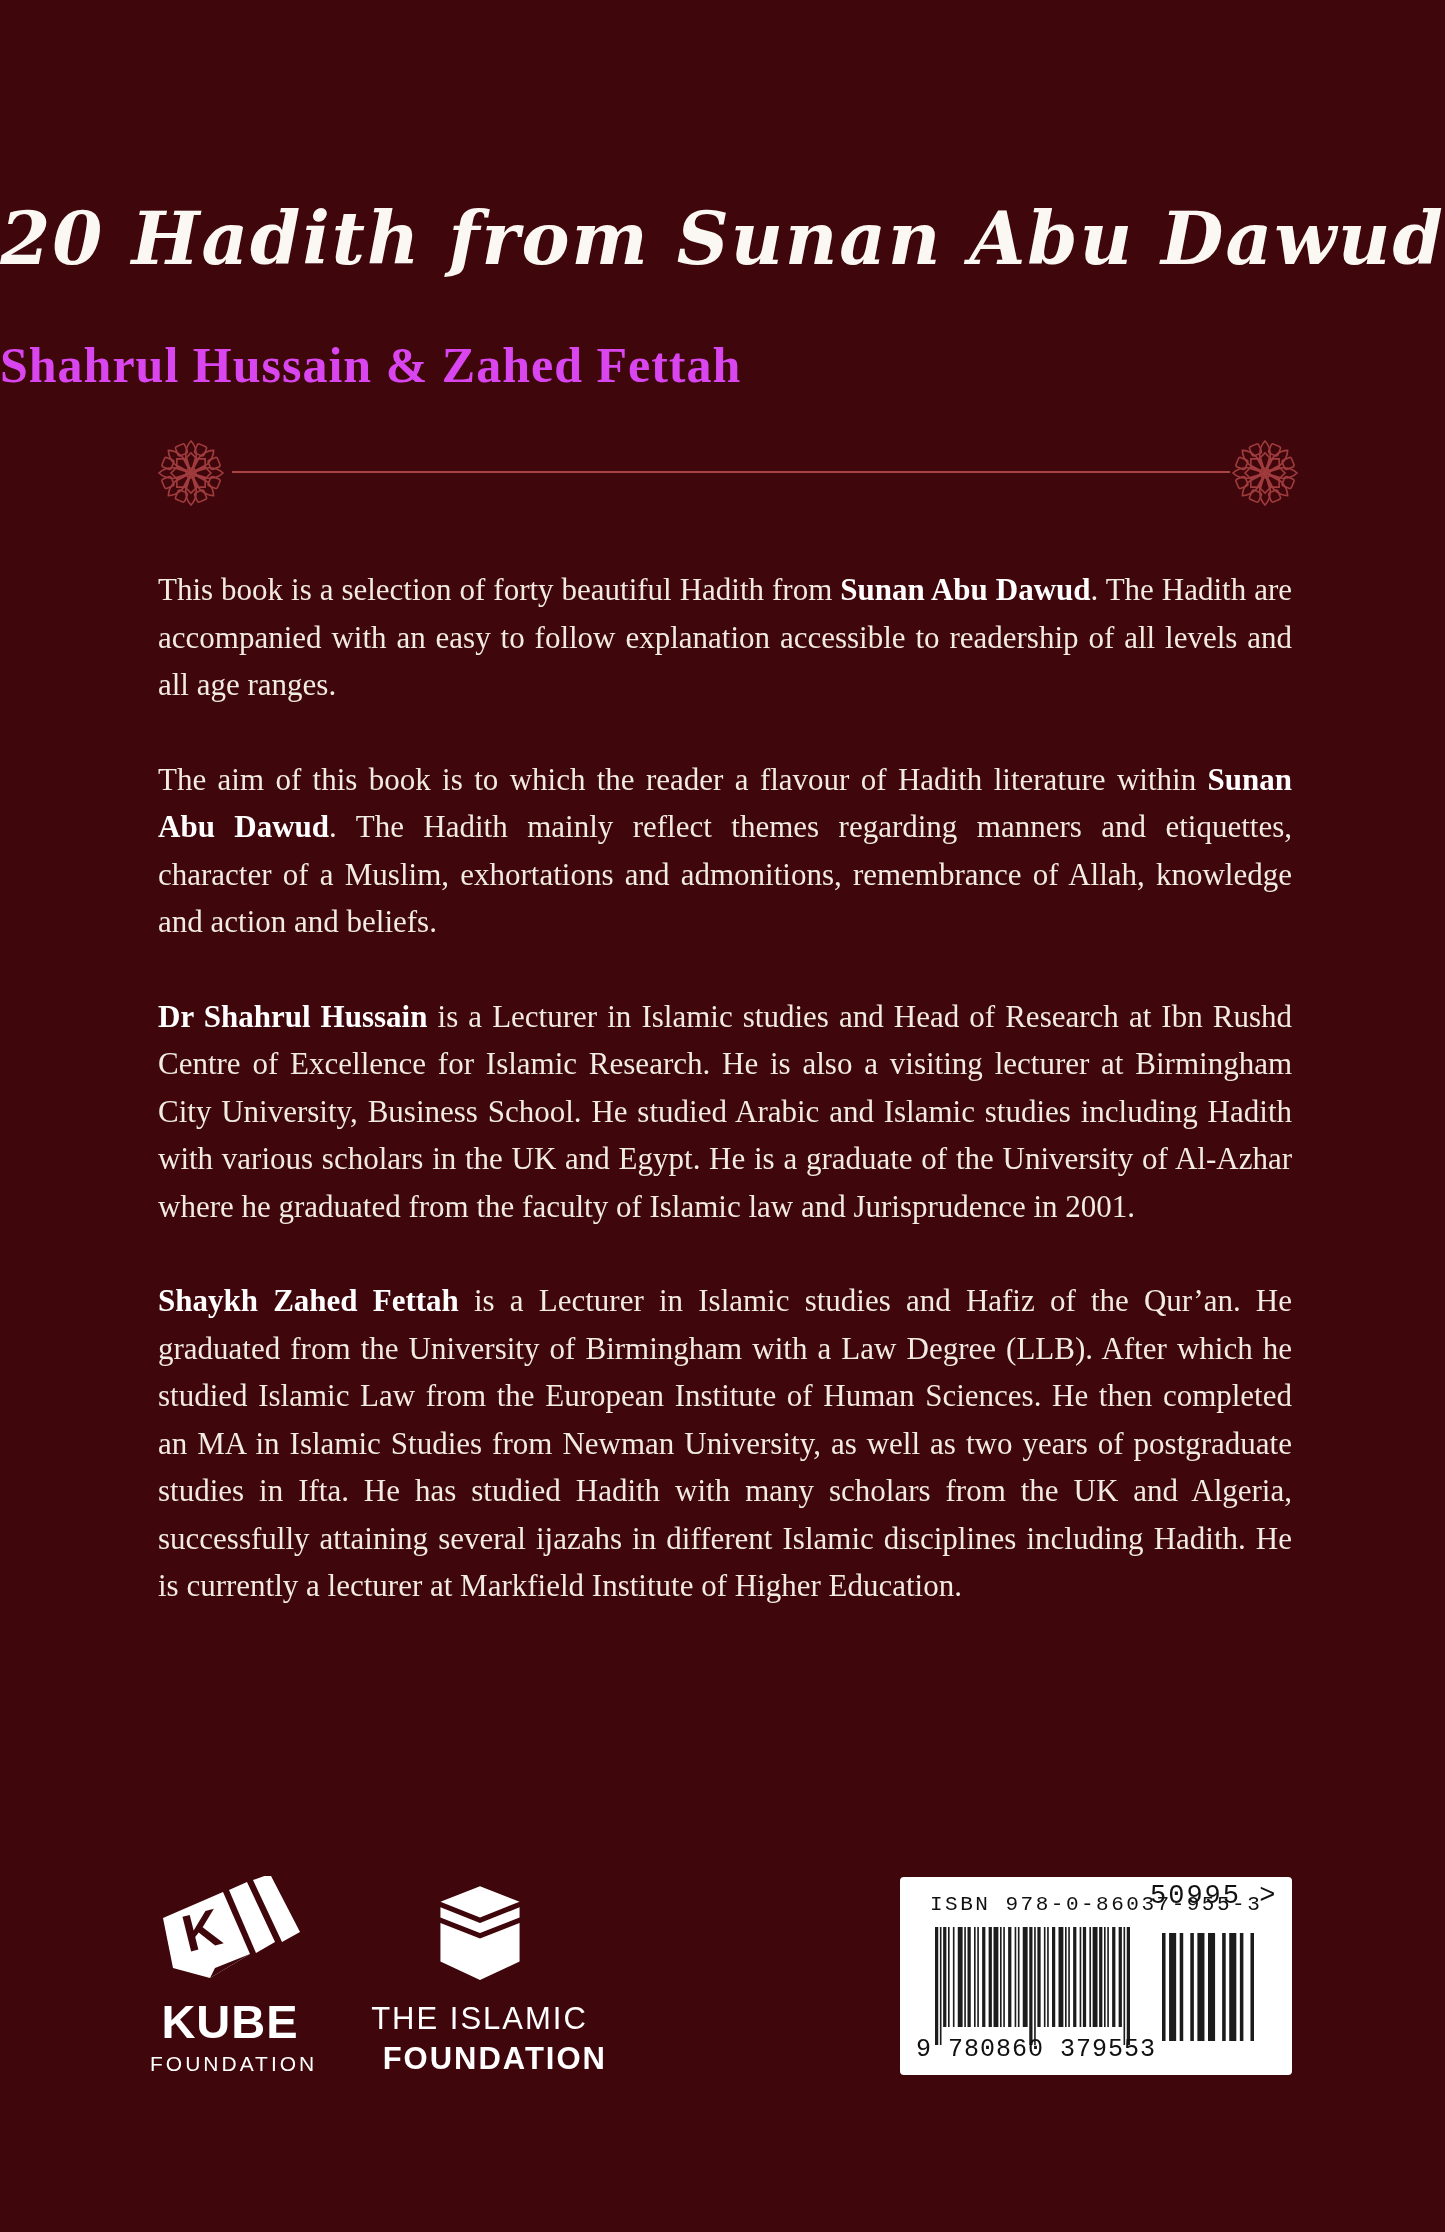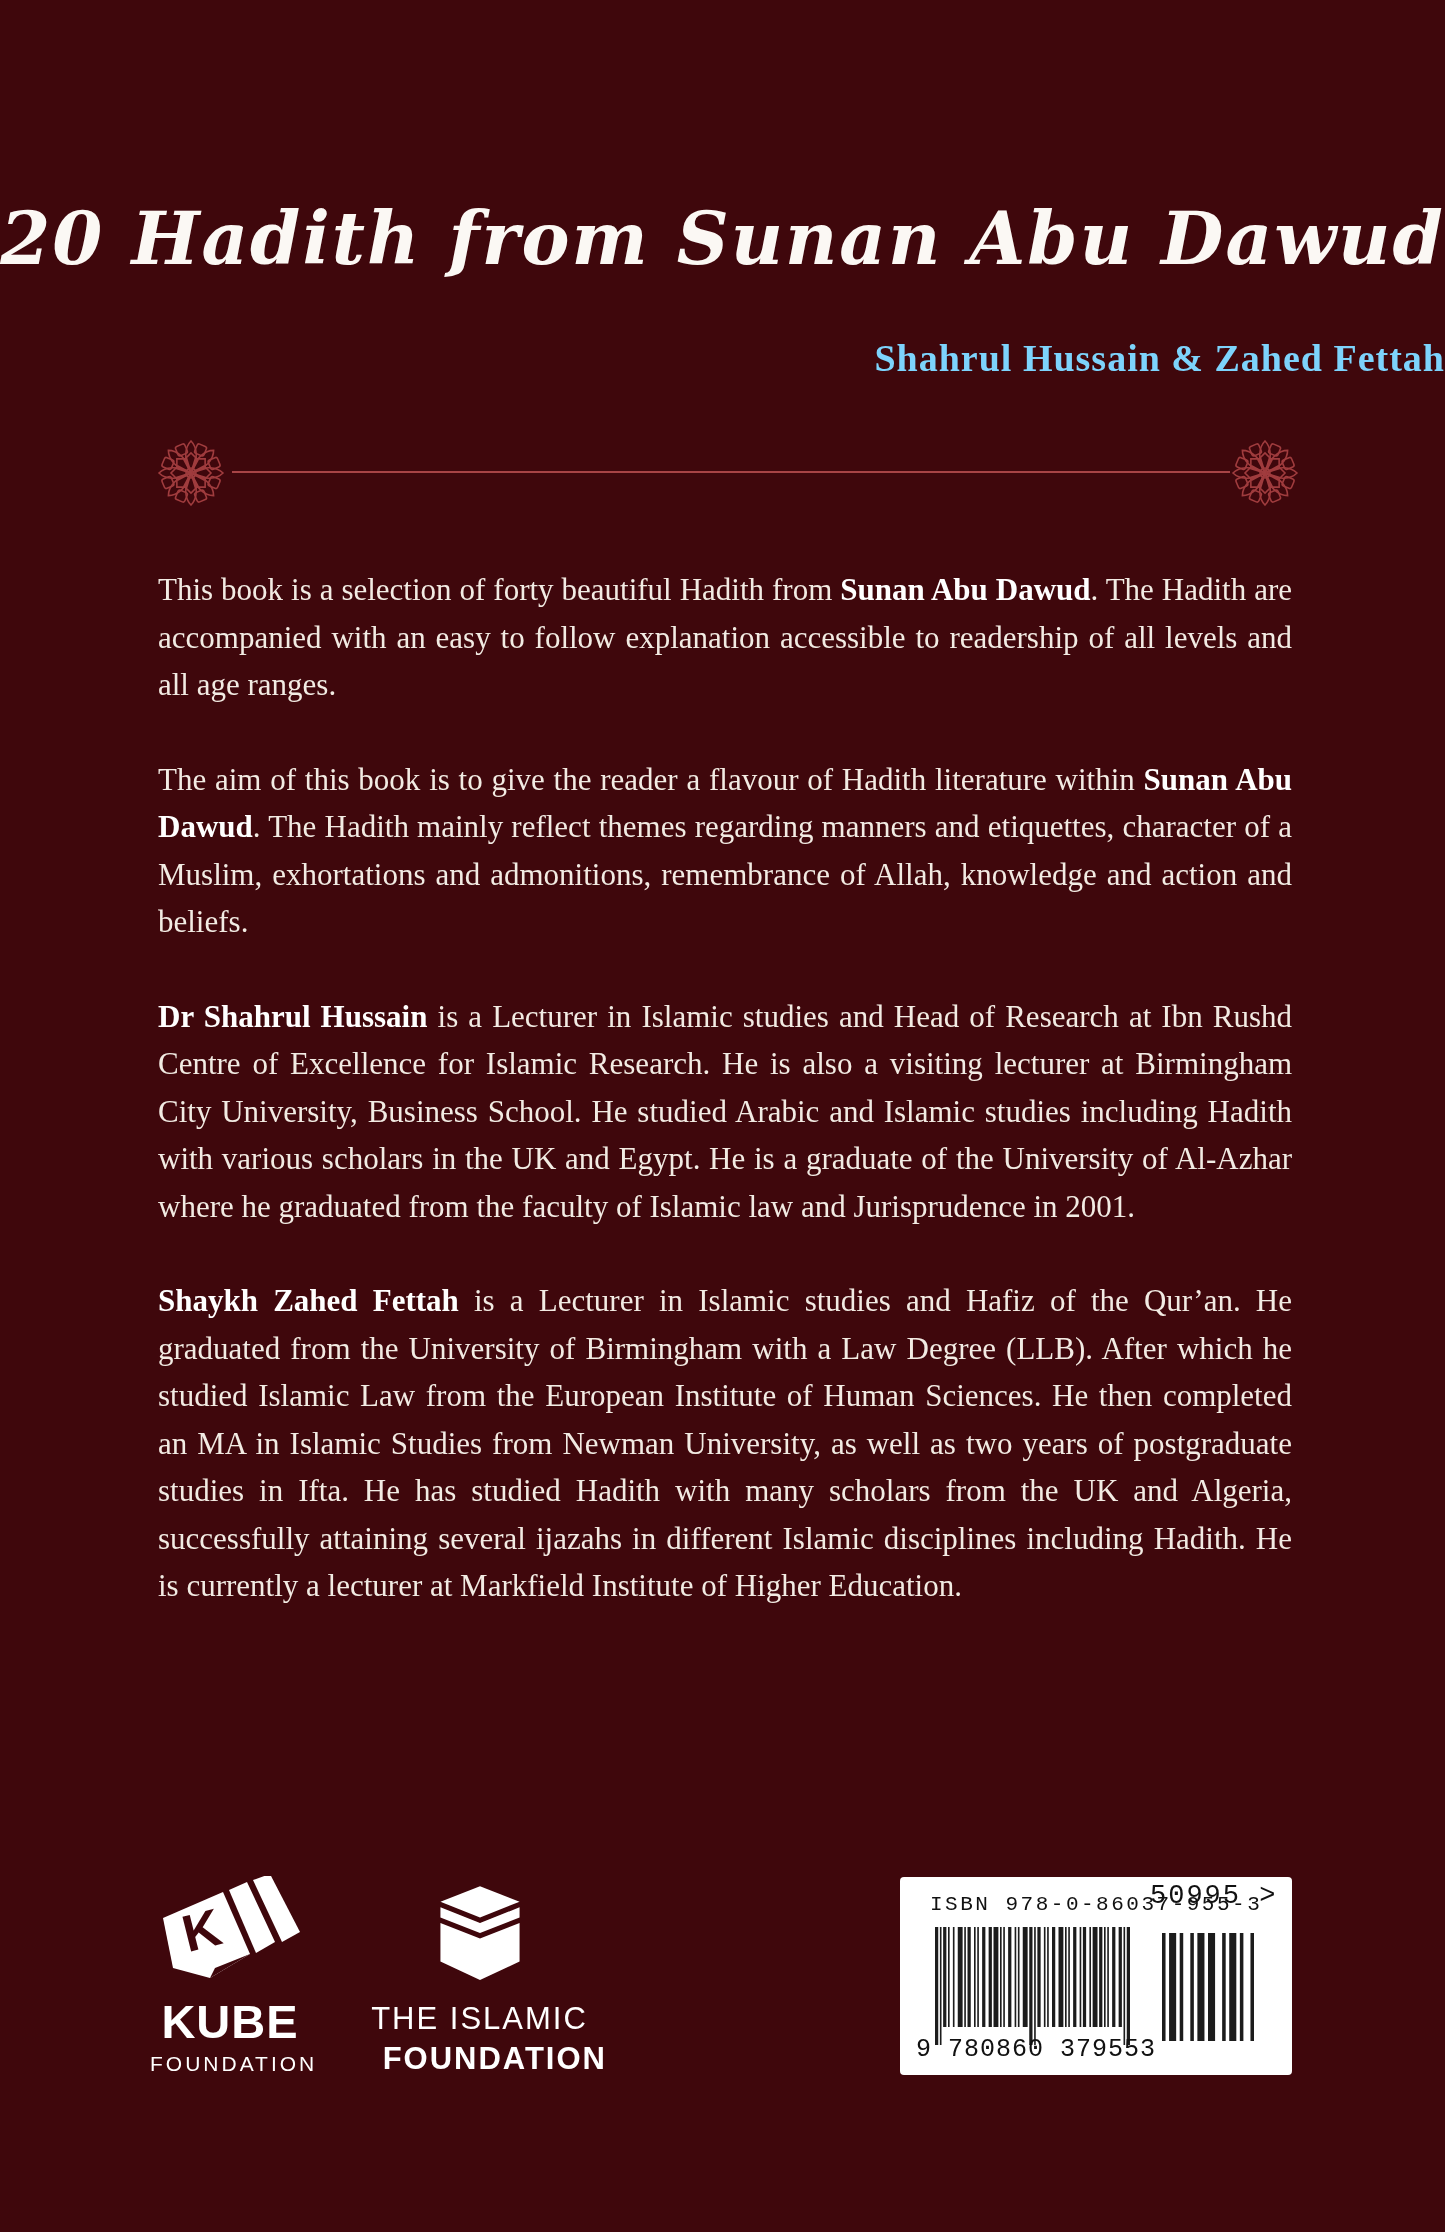--- a/index.html
+++ b/index.html
@@ -14,24 +14,24 @@
   .title{
     position:absolute;top:196px;left:0;width:100%;
     text-align:center;
     font-family:"DejaVu Serif", serif;
     font-style:italic;font-weight:700;
     font-size:72px;letter-spacing:2px;
     color:#fbf8f4;white-space:nowrap;
   }
   .authors{
     position:absolute;top:336px;left:0;width:100%;
-    text-align:right;
+    text-align:left;
     font-family:"Liberation Serif", serif;
-    font-weight:700;font-size:38px;
-    color:#7dd3fc;letter-spacing:1px;
+    font-weight:700;font-size:50px;
+    color:#d946ef;letter-spacing:1px;
   }
   
   .ornament{position:absolute;top:435px;width:76px;height:76px;}
   .ornament.left{left:153px;}
   .ornament.right{left:1227px;}
   .divider-line{
     position:absolute;top:471px;left:232px;width:998px;height:2px;
     background:#a84446;
   }
   
@@ -156,21 +156,21 @@
             <rect x="33" y="8" width="10" height="10" rx="2" transform="rotate(337.5 38 38)"></rect>
             <path d="M38 38 L31 25 L38 18 L45 25 Z" transform="rotate(315 38 38)"></path>
             <circle cx="38" cy="38" r="5"></circle>
           </g>
       </g>
     </svg>
   </div>
 
   <div class="body-text">
       <p><span>This book is a selection of forty beautiful Hadith from </span><b>Sunan Abu Dawud</b><span>. The Hadith are accompanied with an easy to follow explanation accessible to readership of all levels and all age ranges.</span></p>
-      <p><span>The aim of this book is to give the reader a flavour of Hadith literature within </span><b>Sunan Abu Dawud</b><span>.  The Hadith mainly reflect themes regarding manners and etiquettes, character of a Muslim, exhortations and admonitions, remembrance of Allah, knowledge and action and beliefs.</span></p>
+      <p><span>The aim of this book is to which the reader a flavour of Hadith literature within </span><b>Sunan Abu Dawud</b><span>.  The Hadith mainly reflect themes regarding manners and etiquettes, character of a Muslim, exhortations and admonitions, remembrance of Allah, knowledge and action and beliefs.</span></p>
       <p><b>Dr Shahrul Hussain</b><span> is a Lecturer in Islamic studies and Head of Research at Ibn Rushd Centre of Excellence for Islamic Research. He is also a visiting lecturer at Birmingham City University, Business School. He studied Arabic and Islamic studies including Hadith with various scholars in the UK and Egypt. He is a graduate of the University of Al-Azhar where he graduated from the faculty of Islamic law and Jurisprudence in 2001.</span></p>
       <p><b>Shaykh Zahed Fettah</b><span> is a Lecturer in Islamic studies and Hafiz of the Qur’an. He graduated from the University of Birmingham with a Law Degree (LLB). After which he studied Islamic Law from the European Institute of Human Sciences. He then completed an MA in Islamic Studies from Newman University, as well as two years of postgraduate studies in Ifta. He has studied Hadith with many scholars from the UK and Algeria, successfully attaining several ijazahs in different Islamic disciplines including Hadith. He is currently a lecturer at Markfield Institute of Higher Education.</span></p>
     </div>
 
   <div class="kube">
     <svg width="150" height="112" viewBox="0 0 150 112">
       <g fill="#ffffff">
         <polygon points="8,42 68,16 95,78 55,102 18,92"></polygon>
         <polygon points="74,14 92,6 120,66 101,77"></polygon>
         <polygon points="98,4 115,-2 145,56 127,66"></polygon>

